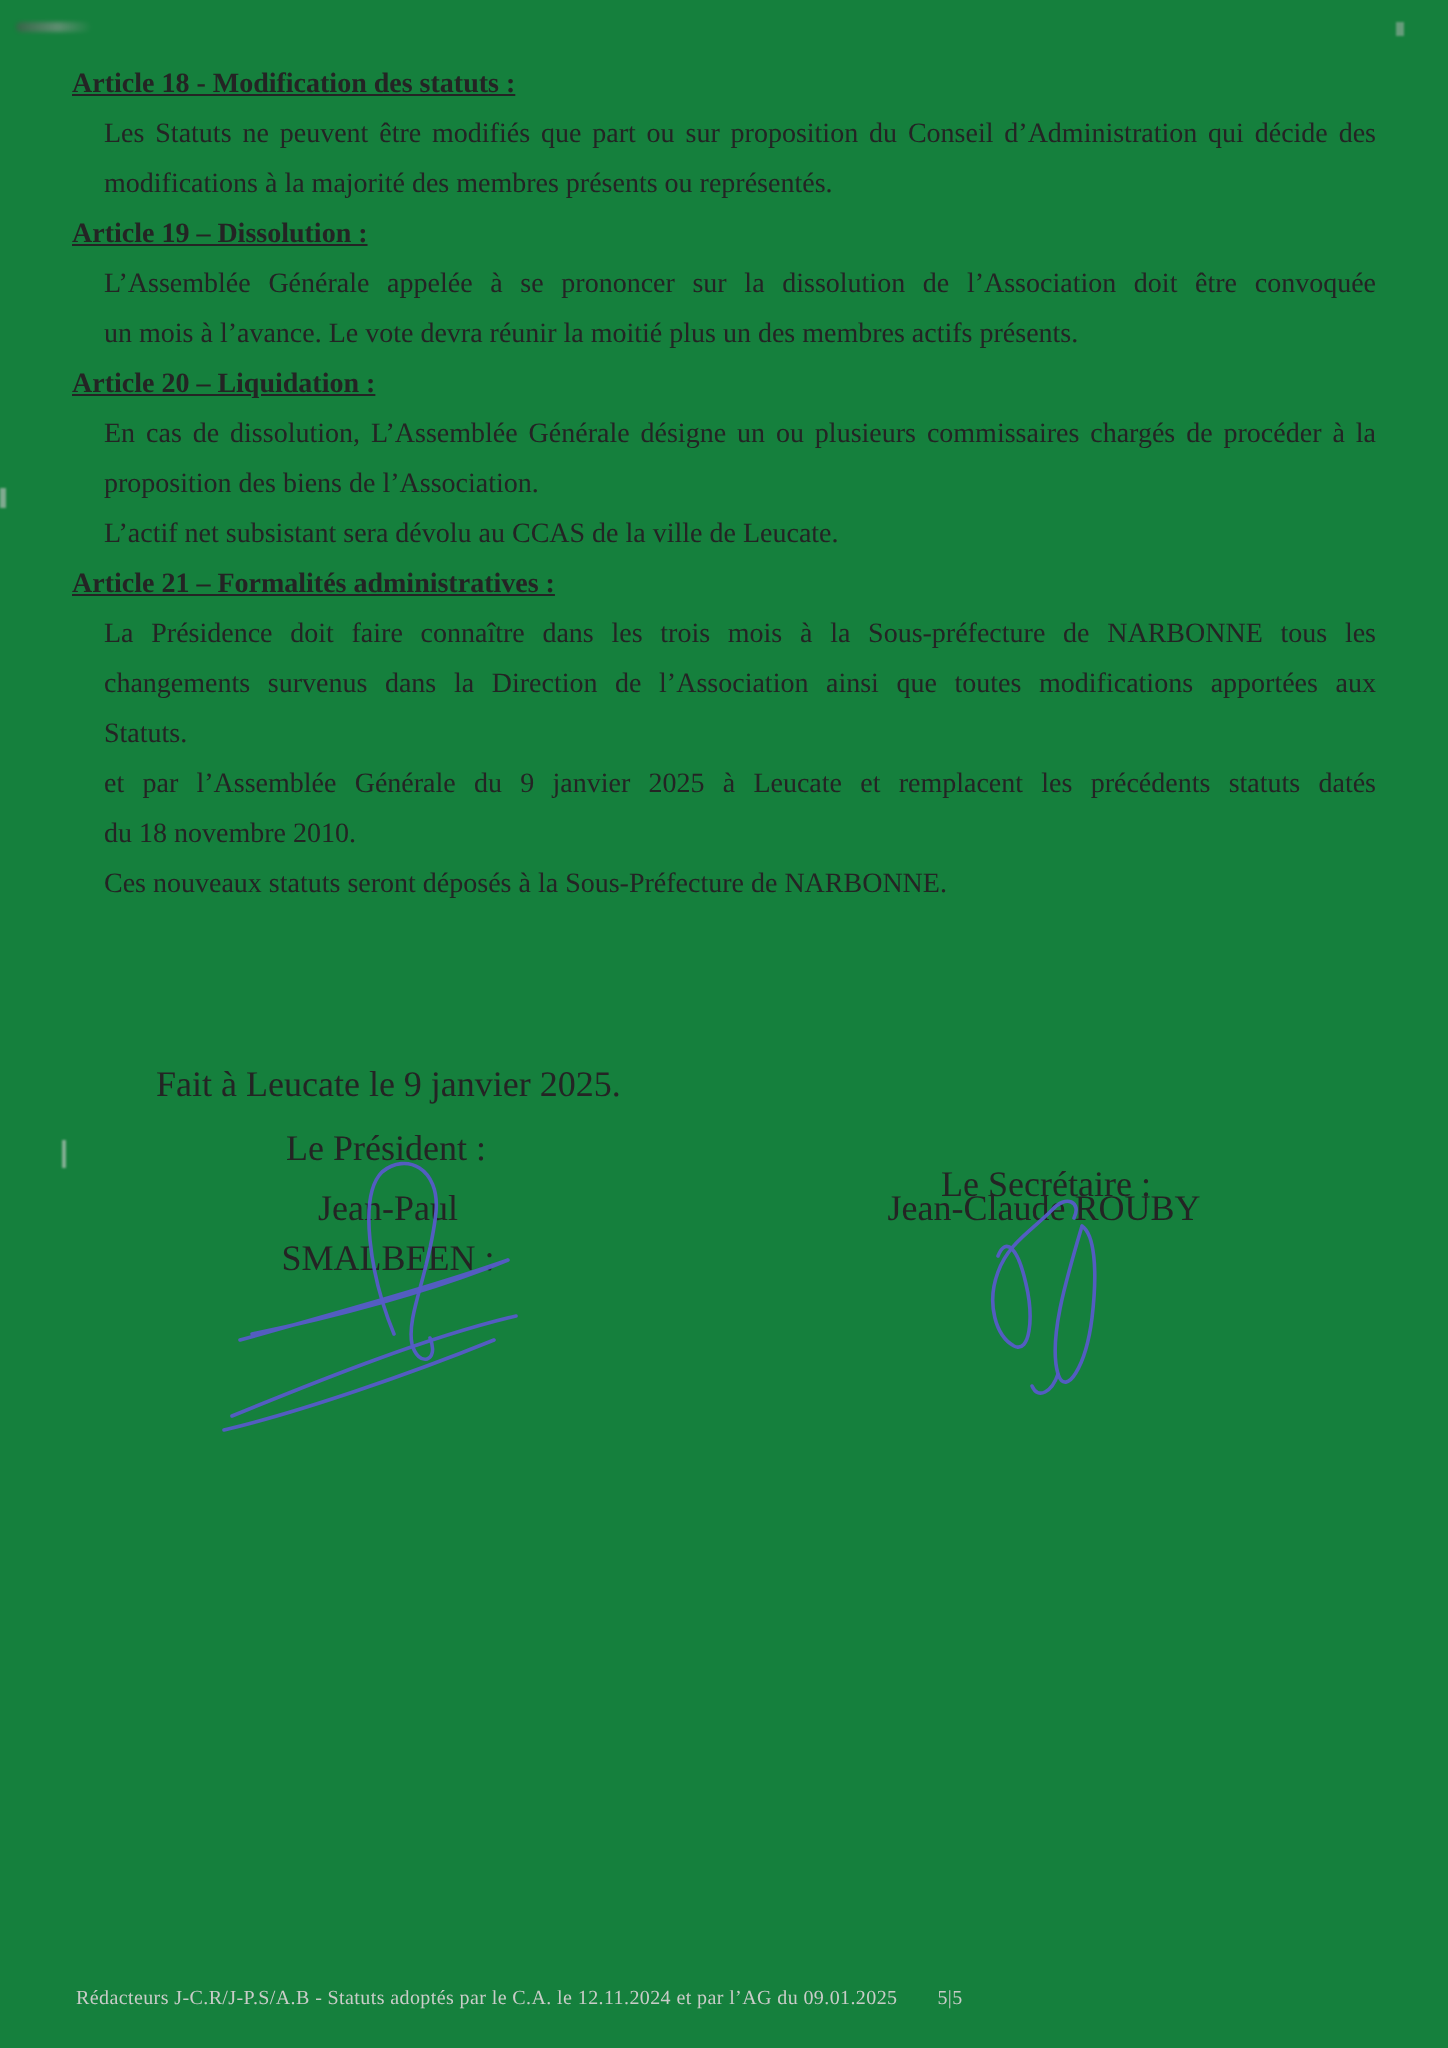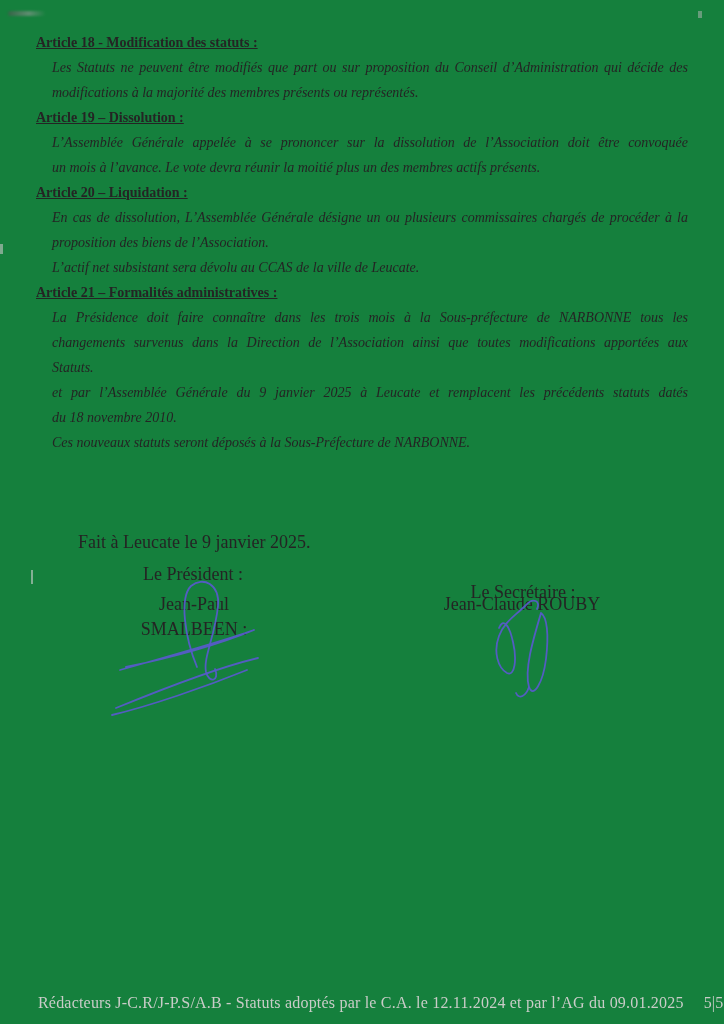--- a/index.html
+++ b/index.html
@@ -19,21 +19,21 @@
     font-size: 14px;
   }
   .heading {
     margin-left: -16px;
     font-weight: bold;
     text-decoration: underline;
     height: 25px; line-height: 25px;
     white-space: nowrap;
   }
   .line {
-    height: 25px; line-height: 25px; font-style: italic;
+    height: 25px; line-height: 25px;
   }
   .jl {
     text-align: justify;
     text-align-last: justify;
   }
   .ll { text-align: left; }
   .closing-item { position: absolute; height: 25px; line-height: 25px; font-size: 18px; }
   .place-date { left: 78px; top: 530px; }
   .president-title  { left: 113px; top: 562px; width: 160px; text-align: center; }
   .secretary-title  { left: 443px; top: 580px; width: 160px; text-align: center; }
@@ -48,21 +48,21 @@
     fill: none;
     stroke-width: 1.8;
     stroke-linecap: round;
     stroke-linejoin: round;
     opacity: 0.95;
   }
   .footer {
     position: absolute;
     left: 38px; top: 994px;
     width: 660px;
-    font-size: 16px;
+    font-size: 10px;
     color: #c9ccc8;
     letter-spacing: 0.2px;
     white-space: nowrap;
   }
   .footer .pagenum { margin-left: 20px; }
   .artifact { position: absolute; pointer-events: none; }
   .smudge-top-left {
     left: 8px; top: 11px; width: 38px; height: 5px;
     background: linear-gradient(90deg, #4f4f4f, #9a9a9a 55%, rgba(200,200,200,0));
     border-radius: 3px; filter: blur(1px); opacity: .55;

